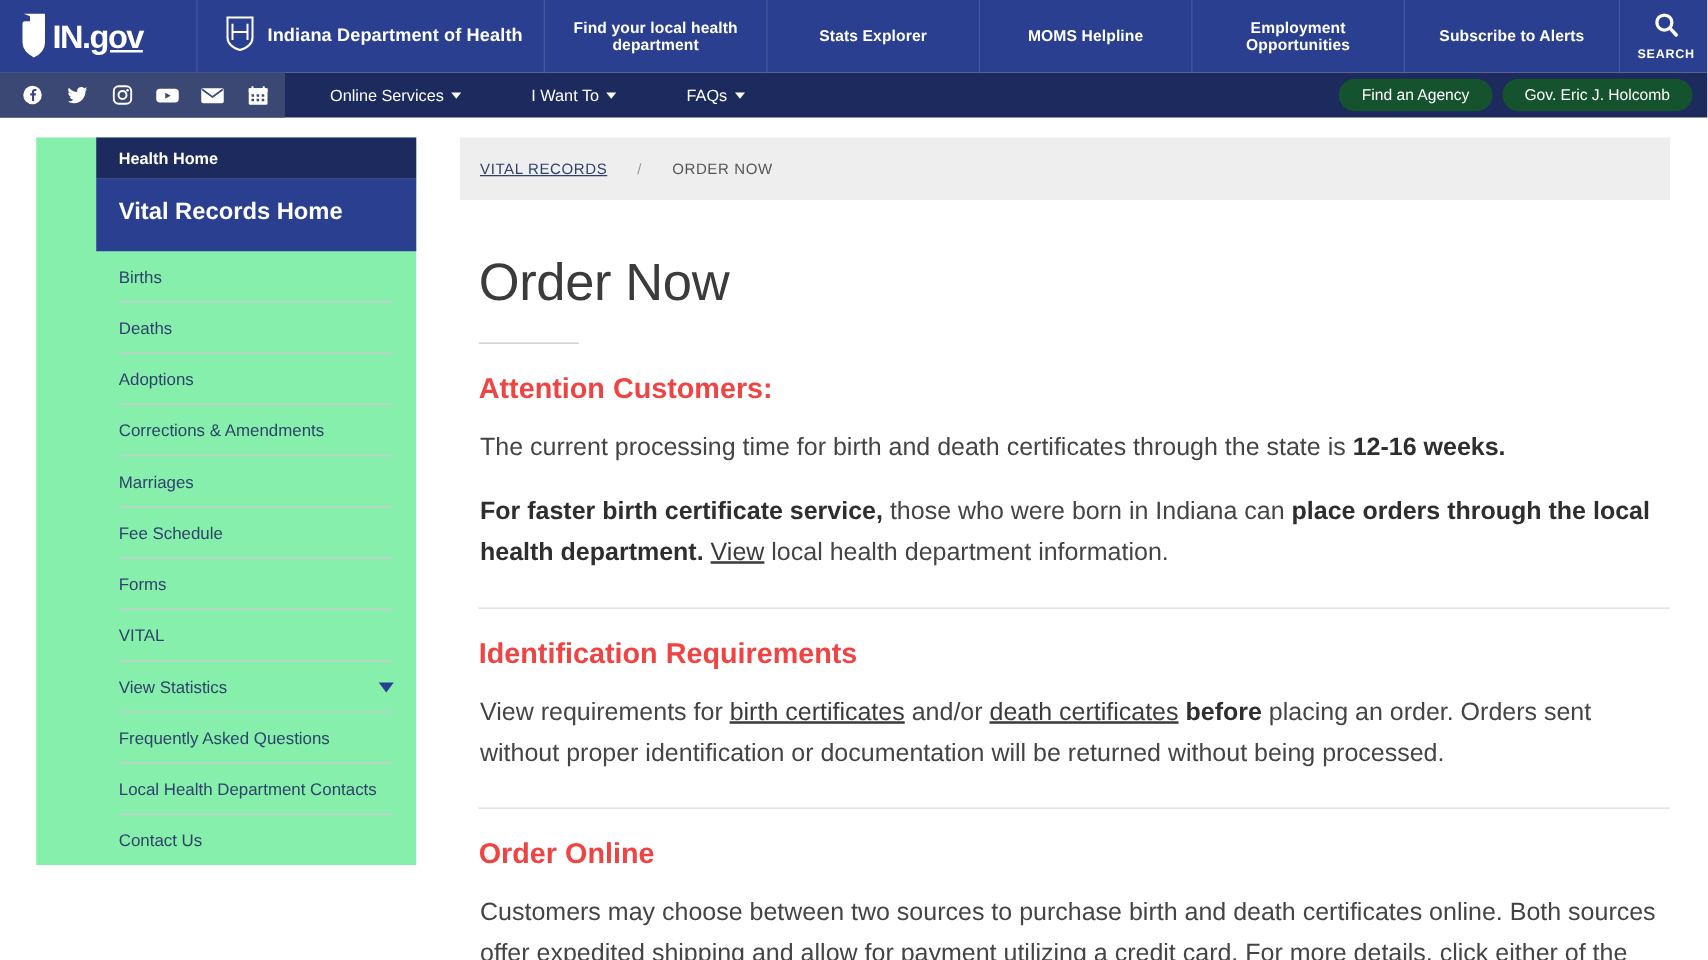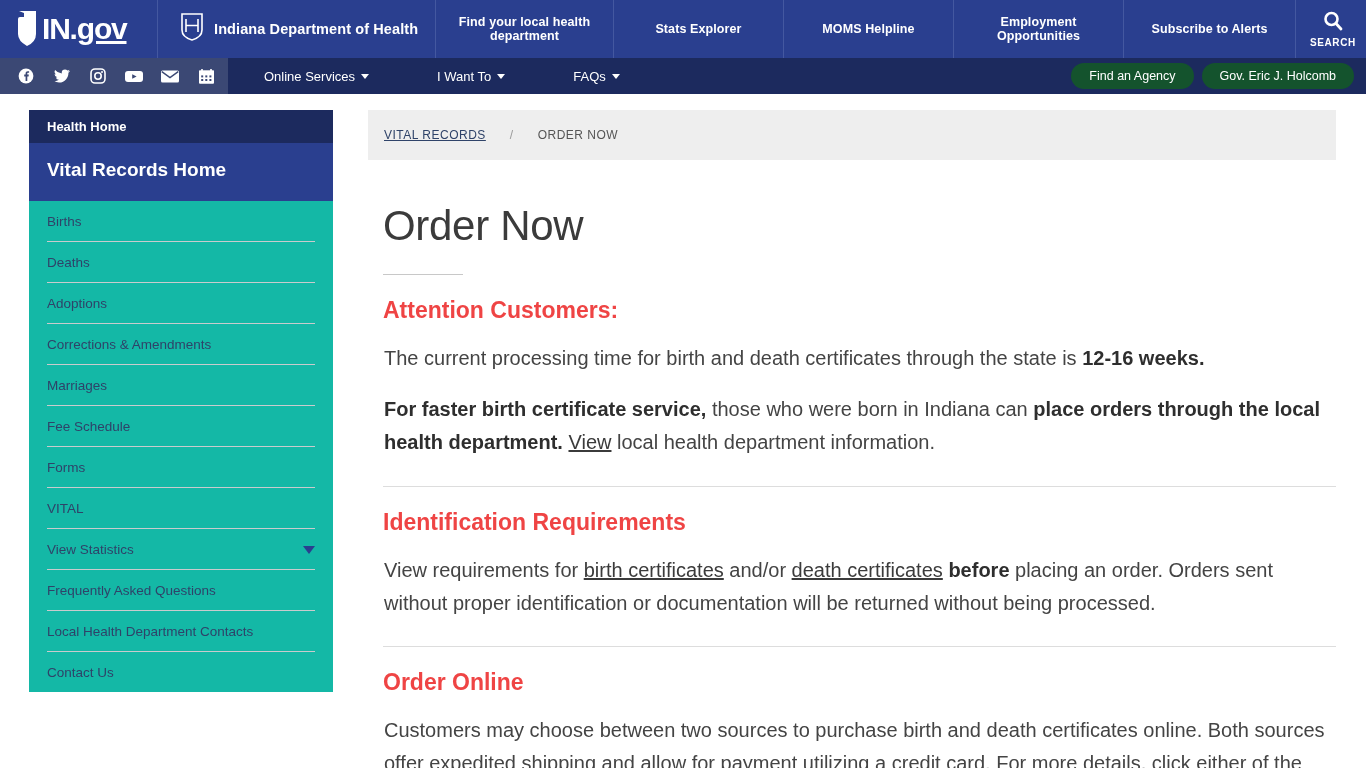--- a/index.html
+++ b/index.html
@@ -33,21 +33,21 @@
     color: #ffffff;
   }
   #logo-cell {
     width: 158px;
     flex: 0 0 158px;
     justify-content: flex-start;
     padding-left: 16px;
   }
   #logo-mark { display: flex; align-items: center; }
   #logo-wordmark {
-    font-size: 30px;
+    font-size: 26px;
     font-weight: 800;
     letter-spacing: -1.2px;
     line-height: 1;
     margin-left: 2px;
   }
   #logo-wordmark .gov { text-decoration: underline; text-underline-offset: 2px; }
 
   #agency-cell {
     flex: 0 0 278px;
     justify-content: flex-start;
@@ -88,21 +88,21 @@
     flex: 0 0 225px;
   }
   .social-ico {
     width: 36px; height: 36px;
     display: flex; align-items: center; justify-content: center;
   }
   .social-ico svg { display: block; }
   #nav-links {
     display: flex;
     align-items: center;
-    gap: 12px;
+    gap: 0px;
     padding-left: 36px;
     flex: 1 1 auto;
   }
   .nav-link {
     font-size: 13px;
     color: #ffffff;
     padding: 0 28px 0 0;
     margin-right: 28px;
     white-space: nowrap;
     display: flex;
@@ -134,21 +134,22 @@
   }
 
   
   #page { display: flex; align-items: flex-start; height: 674px; }
 
   
   #sidebar {
     width: 304px;
     flex: 0 0 304px;
     margin: 16px 0 0 29px;
-    background: #14b8a6;
+    background: #86efac;
+    padding-left: 48px;
   }
   #sb-health-home {
     background: #1c2a5e;
     color: #ffffff;
     font-size: 13px;
     font-weight: bold;
     padding: 9px 18px;
   }
   #sb-section-title {
     background: #2a3f8f;

